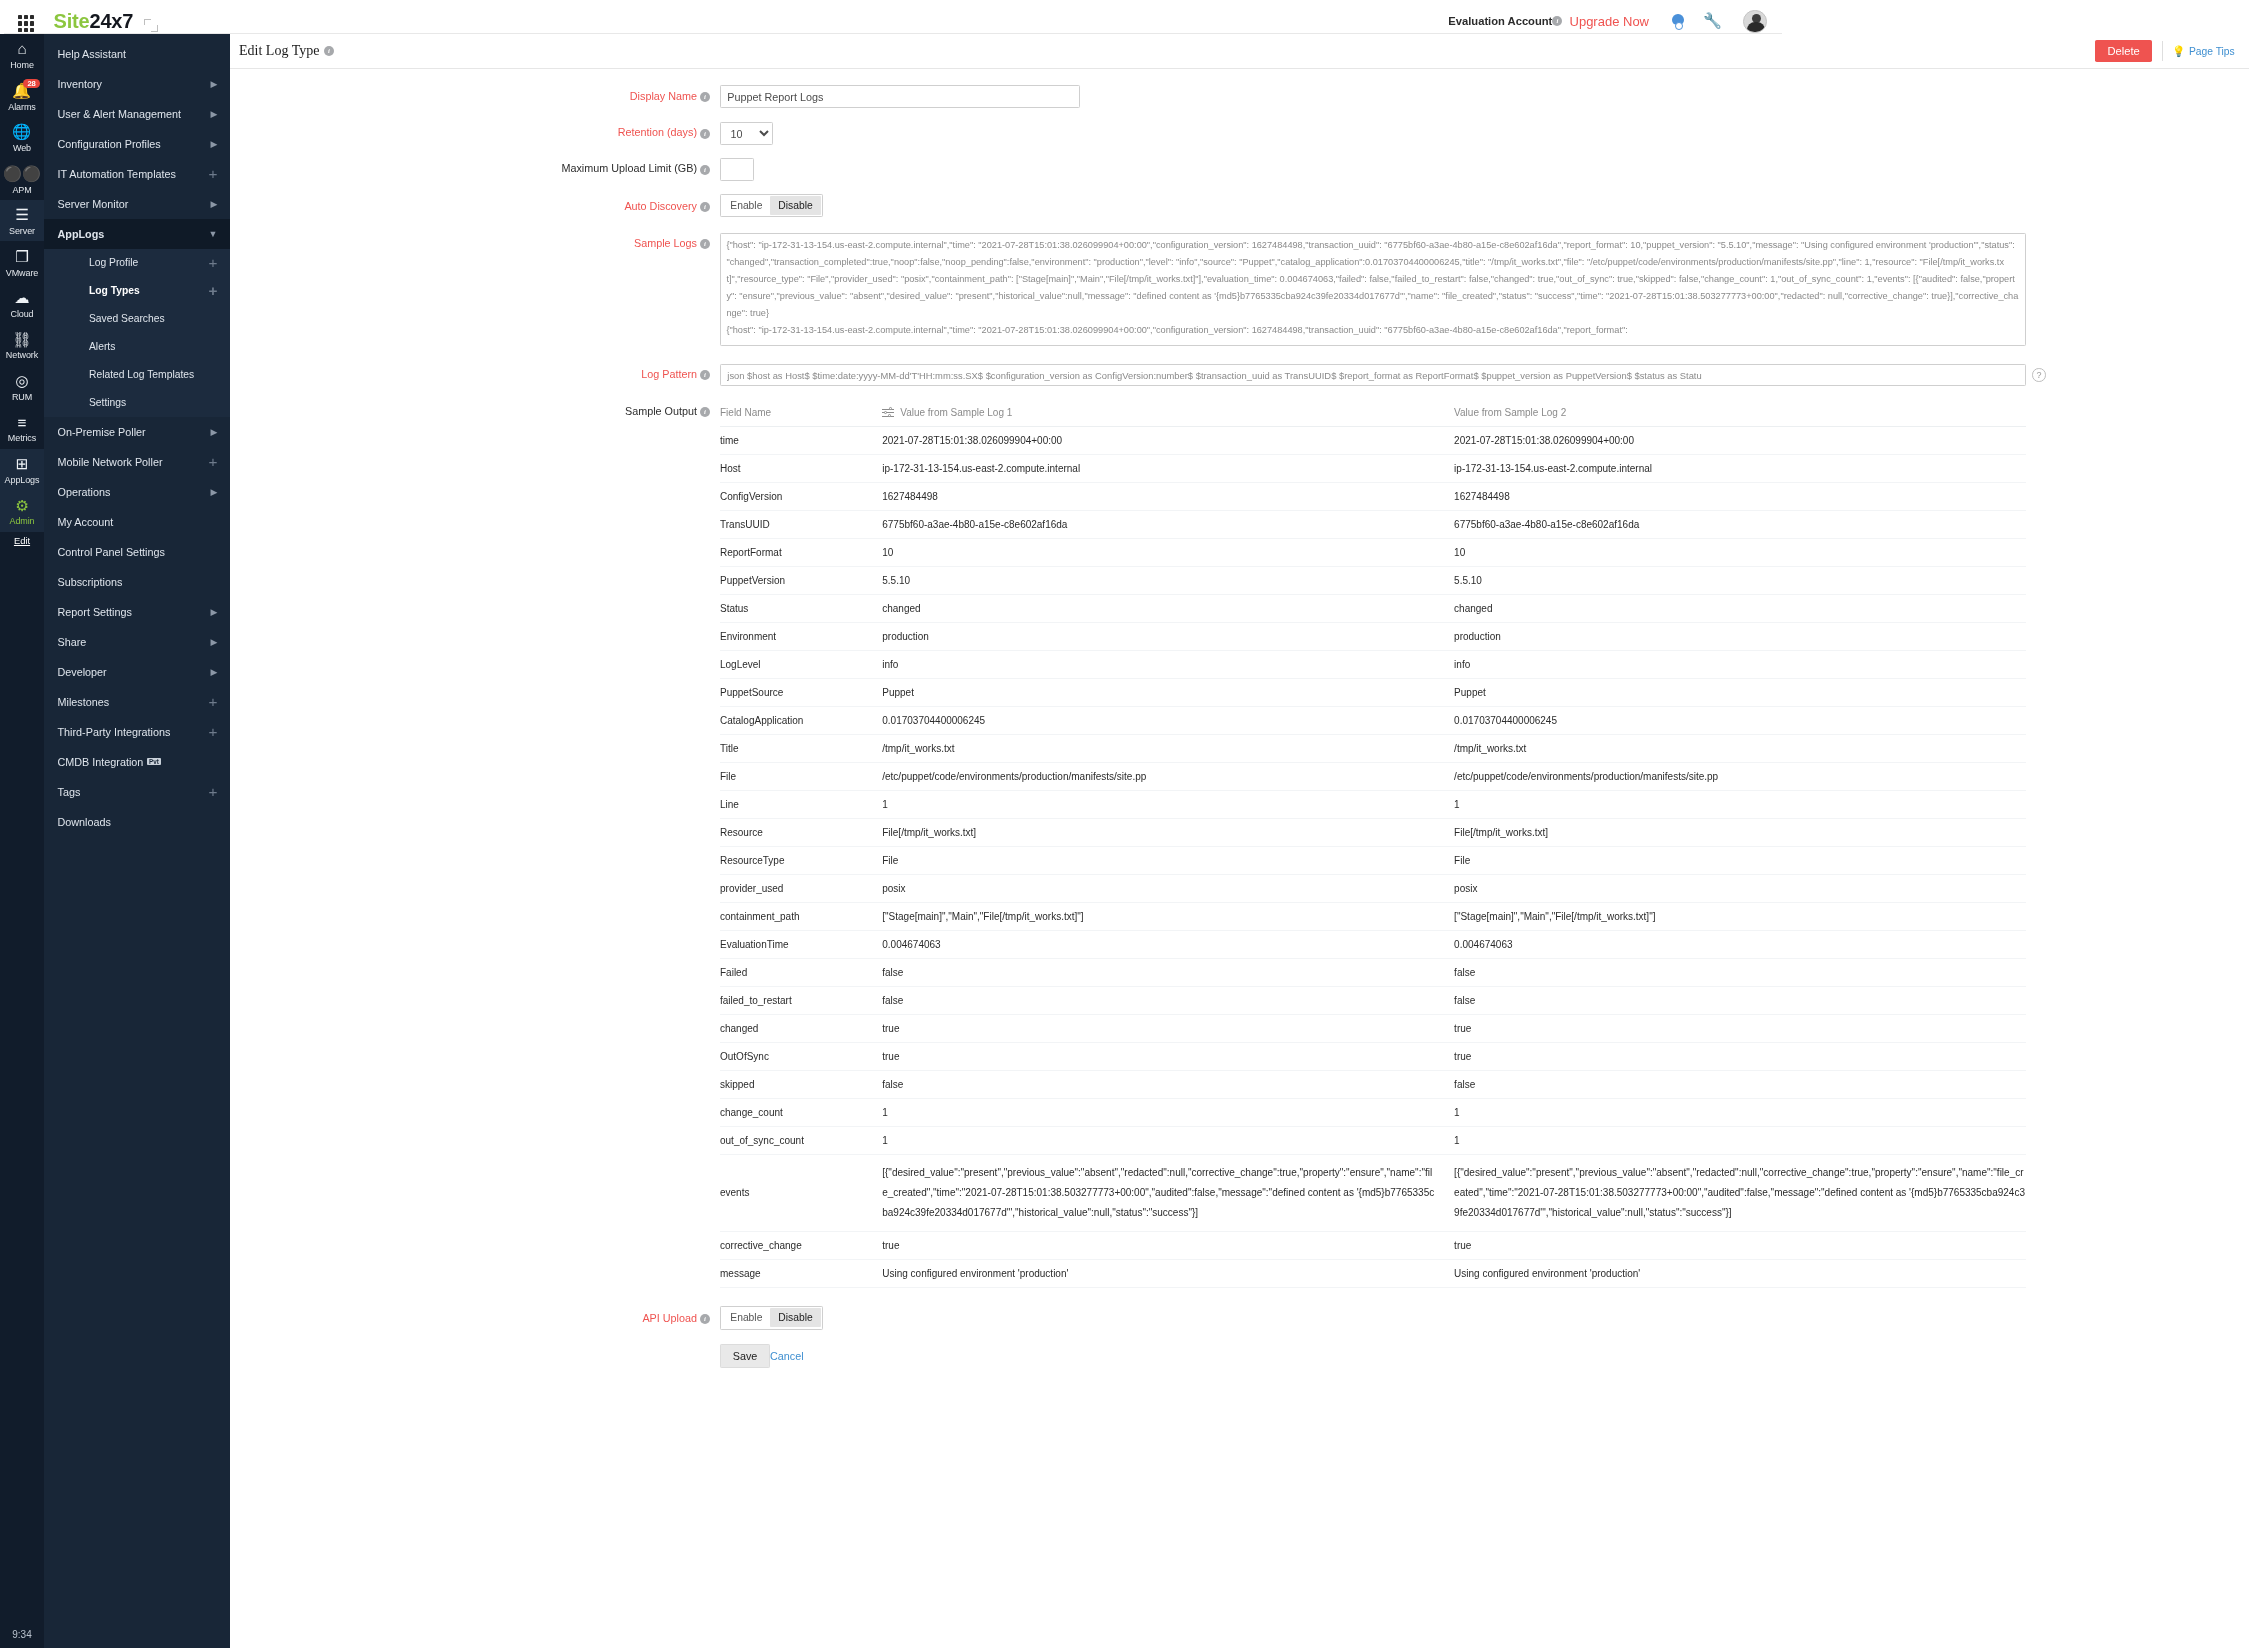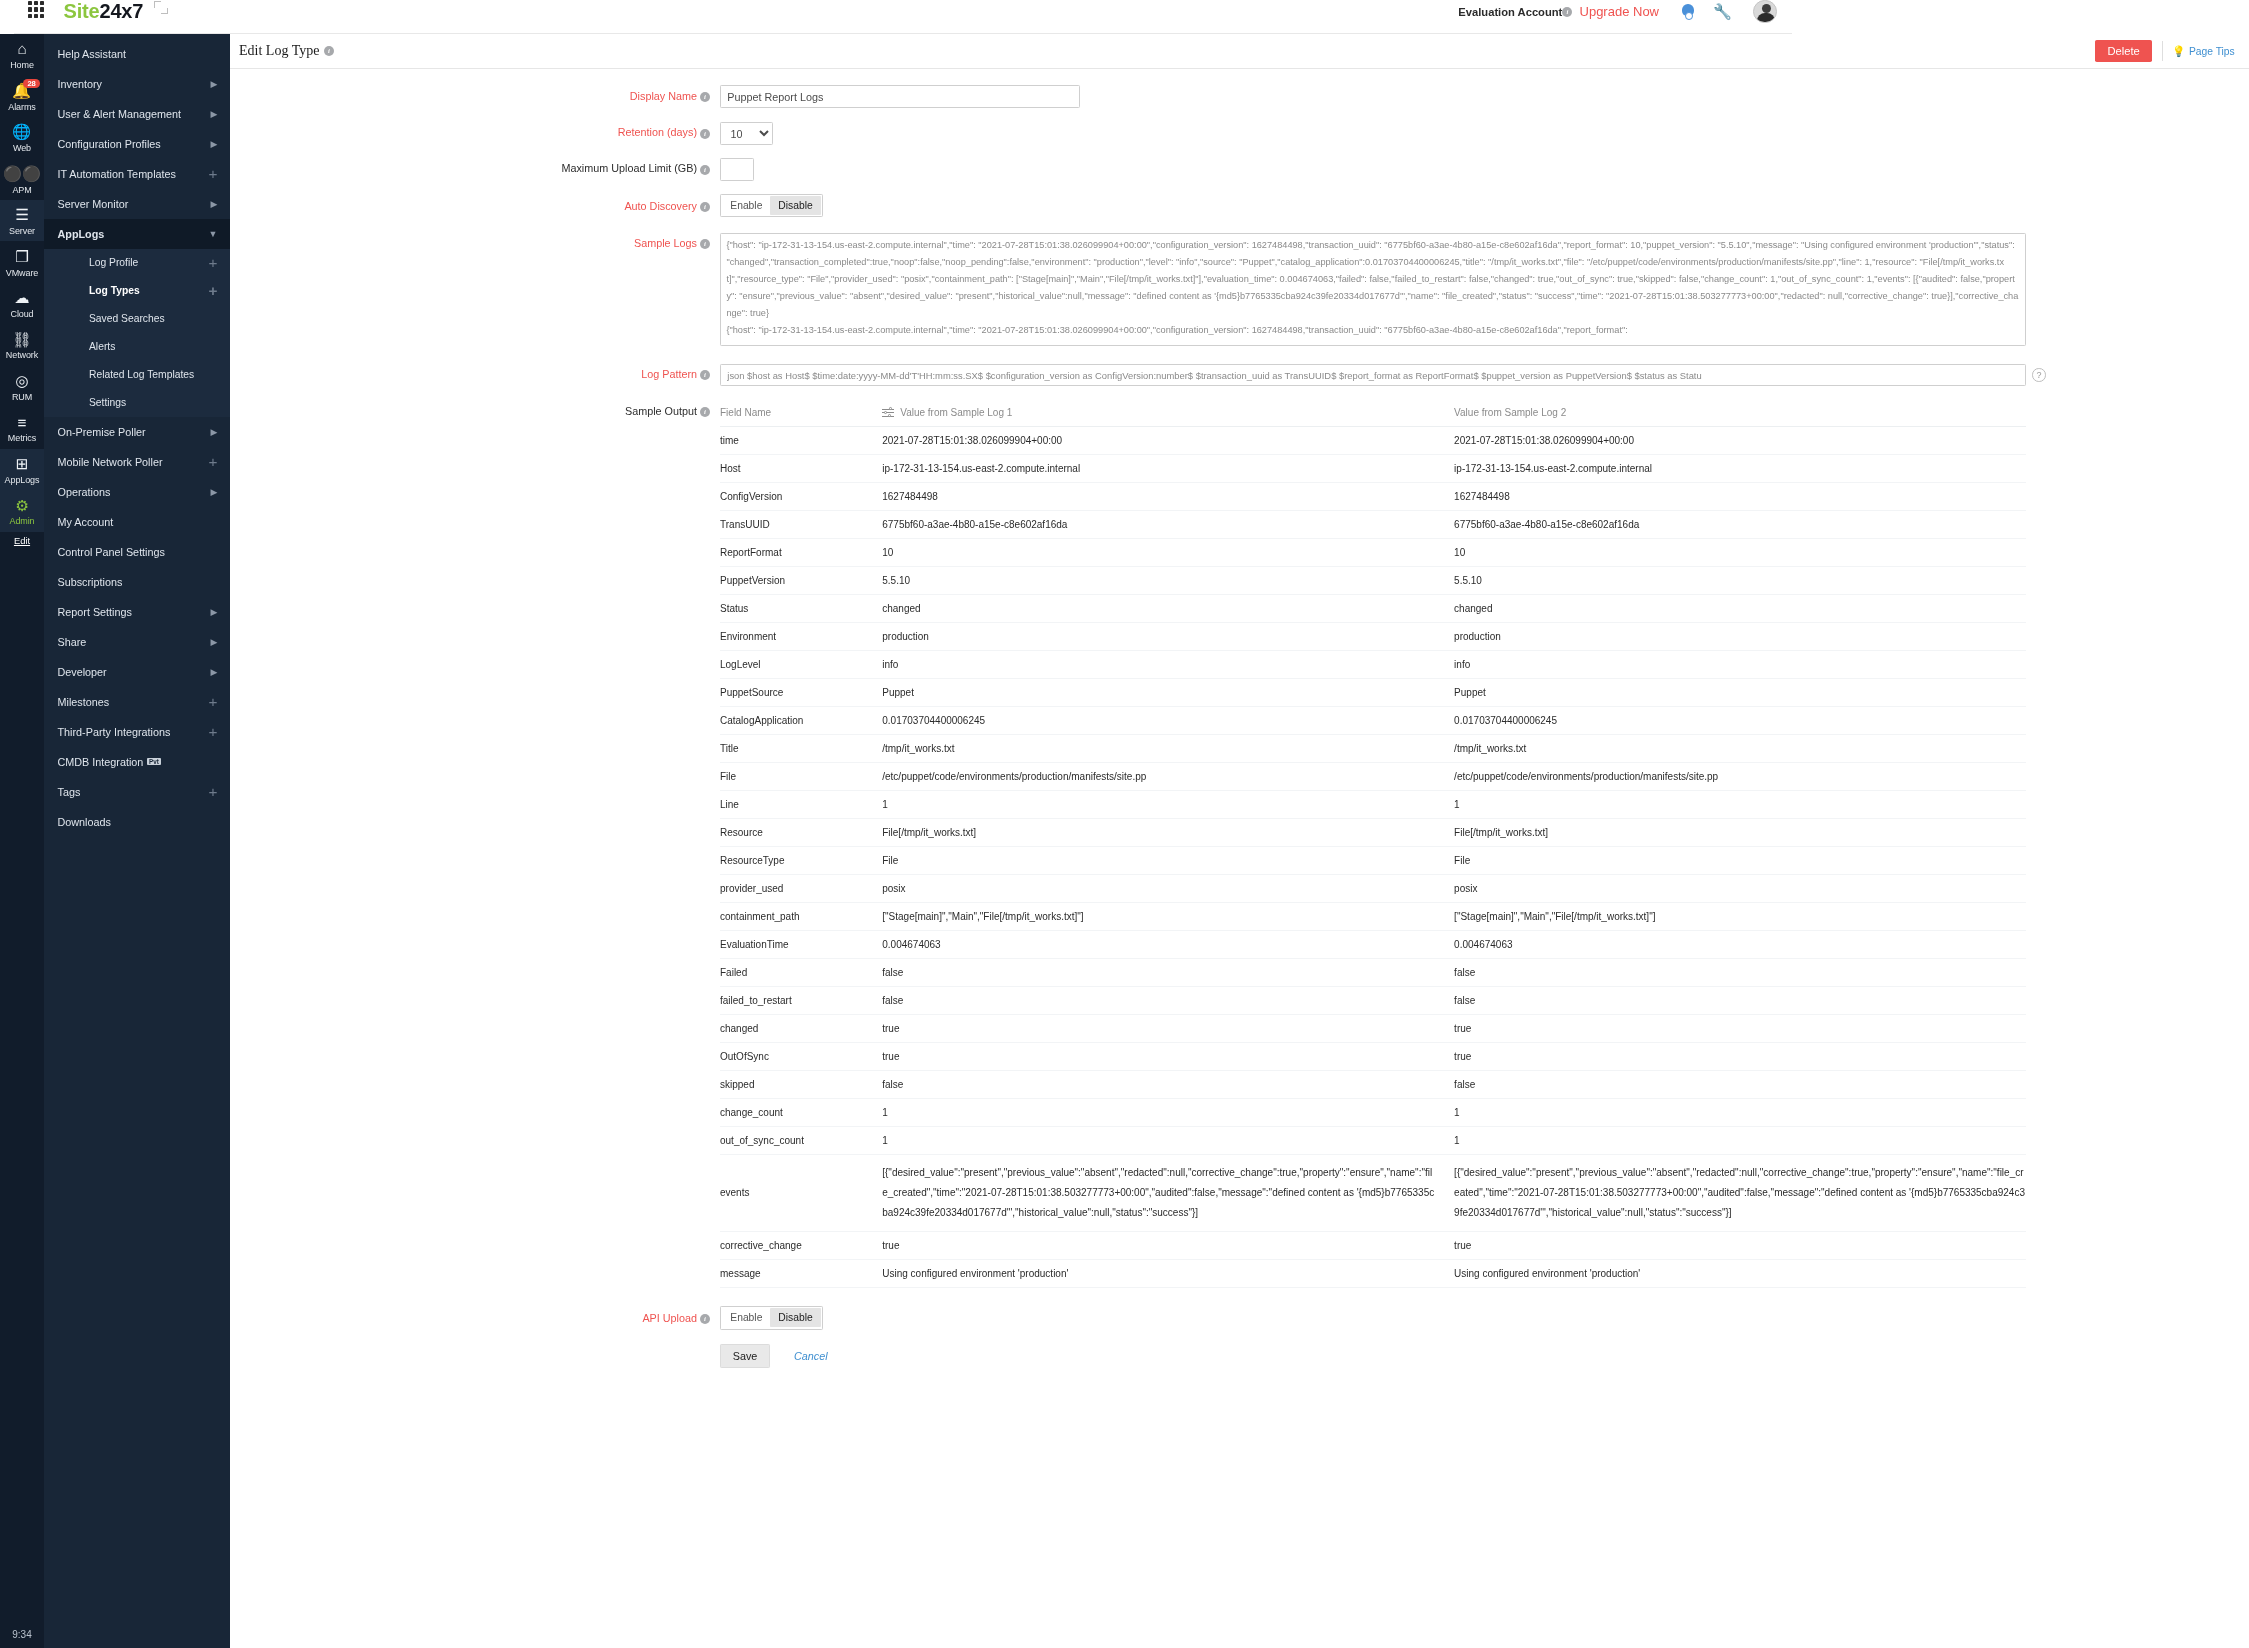--- a/index.html
+++ b/index.html
@@ -6,22 +6,22 @@
   html, body {
     width: 2250px; height: 1648px;
     font-family: "Liberation Sans", sans-serif;
     background: #ffffff;
     overflow: hidden;
   }
   body { position: relative; }
 
   
   .topbar {
-    position: absolute; top: 0; left: 14px; width: 1778px; height: 34px;
-    background: #ffffff; display: flex; align-items: flex-start;
+    position: absolute; top: 0; left: 4px; width: 1778px; height: 34px;
+    background: #ffffff; display: flex; align-items: flex-end;
     border-bottom: 0.4px solid #e8e8e8; z-index: 30;
   }
   .waffle { margin-left: 12.6px; width: 19px; height: 19px; display: grid;
     grid-template-columns: repeat(3,1fr); grid-template-rows: repeat(3,1fr);
     gap: 2.2px; padding: 1.3px; cursor: pointer; }
   .waffle i { background: #2b2b2b; border-radius: 0.4px; display: block; }
   .brand { margin-left: 18px; font-size: 20px; font-weight: bold; letter-spacing: -0.2px; }
   .brand .g { color: #8cc63f; }
   .brand .k { color: #15181f; }
   .expand-icon { margin-left: 10px; width: 15.3px; height: 15.3px; position: relative; opacity: .55; cursor: pointer;}
@@ -158,21 +158,21 @@
   .filter-icon i:nth-child(1){ top:0.9px;} .filter-icon i:nth-child(2){ top:4.5px;} .filter-icon i:nth-child(3){ top:8px;}
   .filter-icon b { position:absolute; width:2.7px; height:2.7px; border-radius:50%; background:#fff; border:0.9px solid #8b8b8b; }
   .filter-icon b:nth-of-type(1){ top:-0.4px; left:6.7px;} .filter-icon b:nth-of-type(2){ top:3.1px; left:2.2px;} .filter-icon b:nth-of-type(3){ top:6.7px; left:5.8px;}
   .wrapcell { line-height: 20px; word-break: break-all; }
   .warn { color:#ef5350; font-size:10px; padding: 10.8px 0 0 0; }
 
   .btn-save {
     background:#e9e9e9; color:#1c1c1c; border:0.4px solid #dcdcdc; font-size:10.8px;
     padding: 5px 11.7px; border-radius:1.3px; cursor:pointer; font-family:"Liberation Sans",sans-serif;
   }
-  .lnk-cancel { color:#3f8fd0; font-size:10.8px; margin-left:24px; cursor:pointer;font-style:italic; }
+  .lnk-cancel { color:#3f8fd0; font-size:10.8px; margin-left:0; cursor:pointer; }
 </style>
 </head>
 <body>
 
 <div class="topbar">
   <div class="waffle">
     <i></i>
       <i></i>
       <i></i>
       <i></i>

